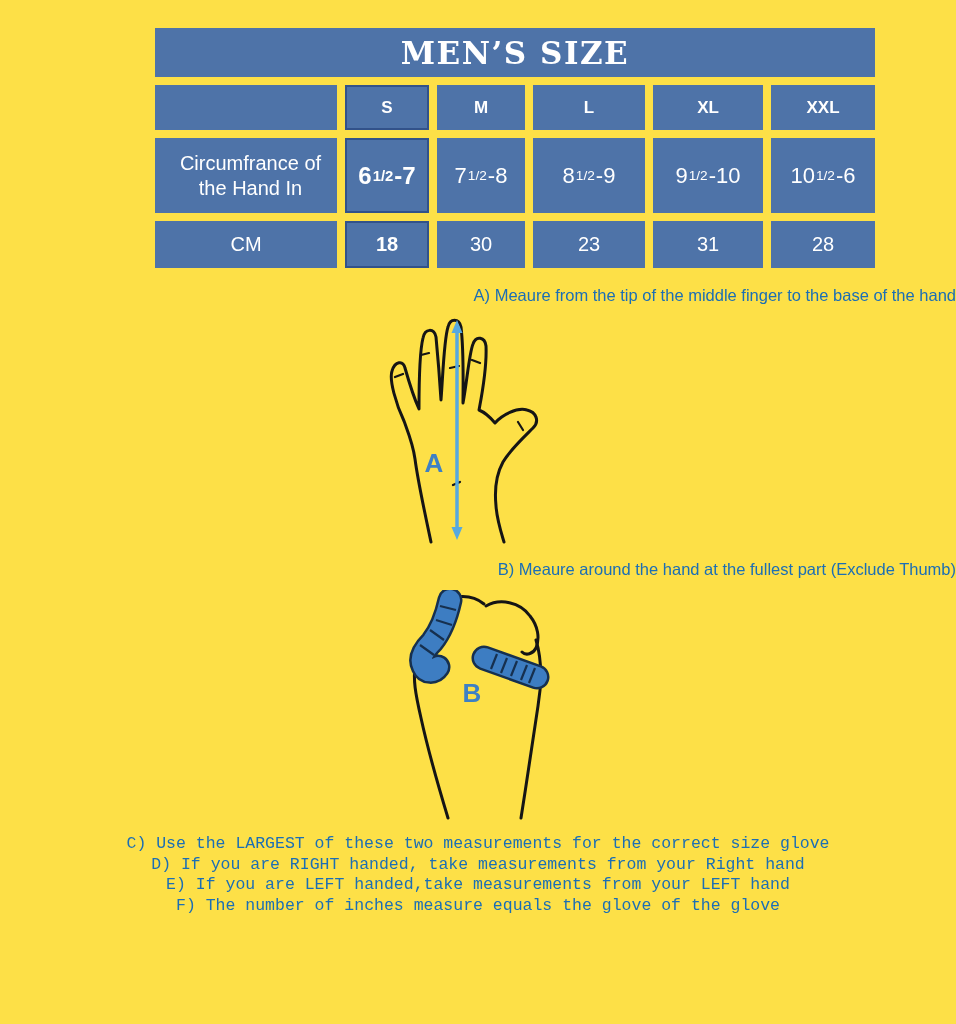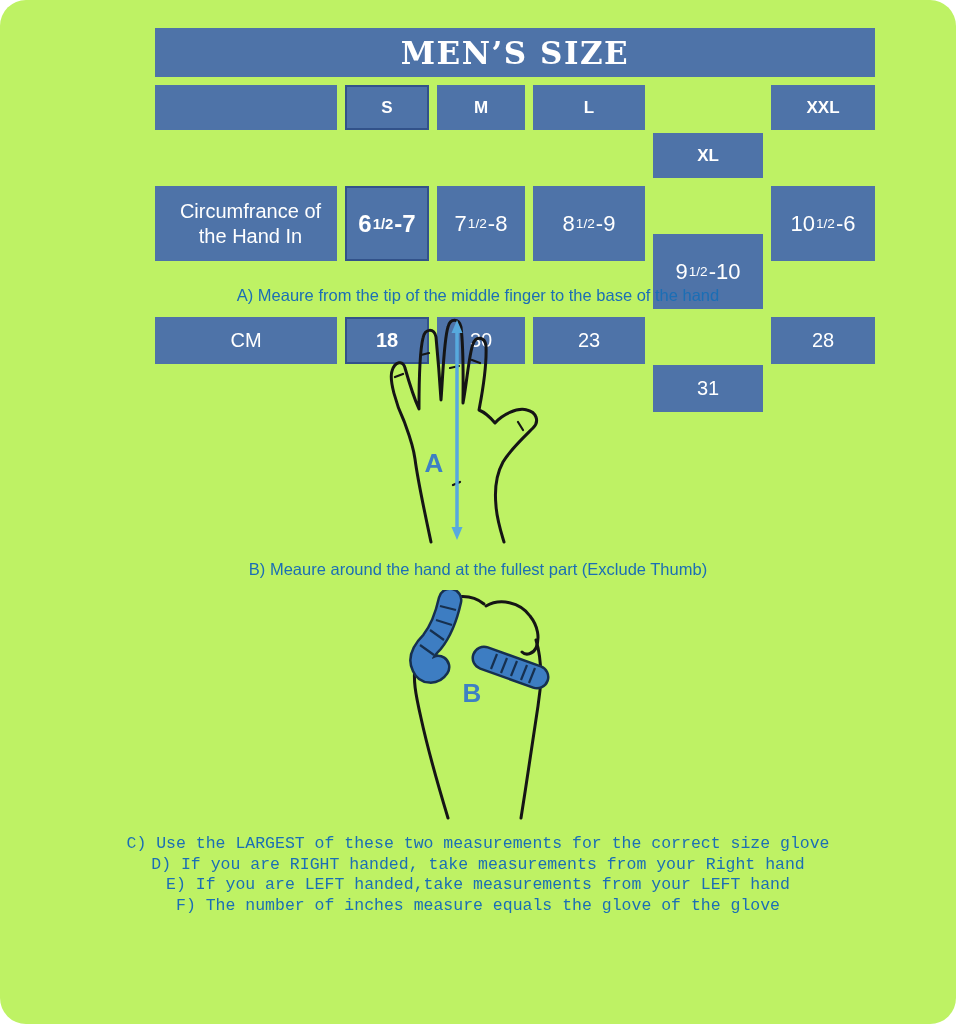--- a/index.html
+++ b/index.html
@@ -1,35 +1,35 @@
 <!DOCTYPE html>
 <html><head>
 <meta charset="utf-8">
 <style>
   html,body{margin:0;padding:0;background:#ffffff;}
   body{width:956px;height:1024px;font-family:"Liberation Sans",sans-serif;}
-  .sheet{position:relative;width:956px;height:1024px;background:#bef264;overflow:hidden;border-radius:26px;}
+  .sheet{position:relative;width:956px;height:1024px;background:#fde047;overflow:hidden;}
 
   
   .size-table{position:absolute;left:155px;top:28px;width:720px;display:flex;flex-direction:column;gap:8px;}
   .trow{display:flex;gap:8px;}
   .cell{background:#4e73a8;color:#ffffff;display:flex;align-items:center;justify-content:center;box-sizing:border-box;}
-  .c0{width:182px;} .c1{width:84px;} .c2{width:88px;} .c3{width:112px;} .c4{width:110px;margin-top:48px;} .c5{width:104px;}
+  .c0{width:182px;} .c1{width:84px;} .c2{width:88px;} .c3{width:112px;} .c4{width:110px;} .c5{width:104px;}
   .title-cell{width:720px;height:49px;font-family:"DejaVu Serif",serif;font-weight:bold;font-size:31px;letter-spacing:1.5px;}
   .hdr .cell{height:45px;font-size:17px;font-weight:bold;}
   .inch .cell{height:75px;font-size:22px;}
   .cm .cell{height:47px;font-size:20px;}
   .inch .c0{font-size:20px;line-height:25px;justify-content:flex-start;text-align:center;padding-left:9px;font-weight:normal;}
   .sel{border:2px solid #32528a;}
   .bold{font-weight:bold;}
   .frac{font-size:0.62em;padding:0 1px;}
   .inch .sel{font-size:24px;}
 
   
-  .note{position:absolute;left:0;width:956px;text-align:center;color:#1b6eb5;font-size:16.5px;}
+  .note{position:absolute;left:0;width:956px;text-align:right;color:#1b6eb5;font-size:16.5px;}
   .note-a{top:286px;}
   .note-b{top:560px;}
   .footer-notes{position:absolute;left:0;top:834px;width:956px;text-align:center;color:#1b6eb5;font-size:16.5px;line-height:20.5px;font-family:Liberation Mono, monospace;}
 
   
   .fig{position:absolute;left:0;width:956px;display:flex;justify-content:center;}
   .fig-hand{top:314px;}
   .fig-fist{top:590px;}
   svg{display:block;}
   .ink{stroke:#151515;stroke-width:3;fill:none;stroke-linecap:round;stroke-linejoin:round;}

